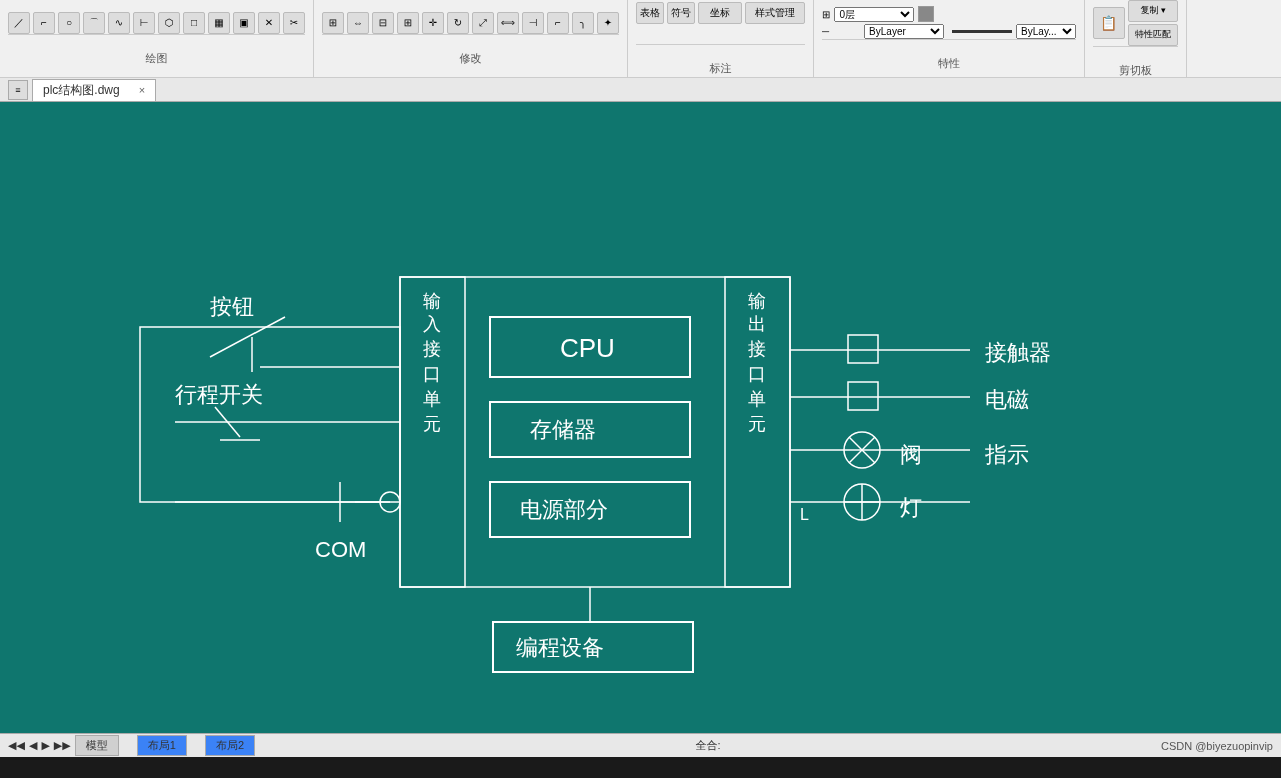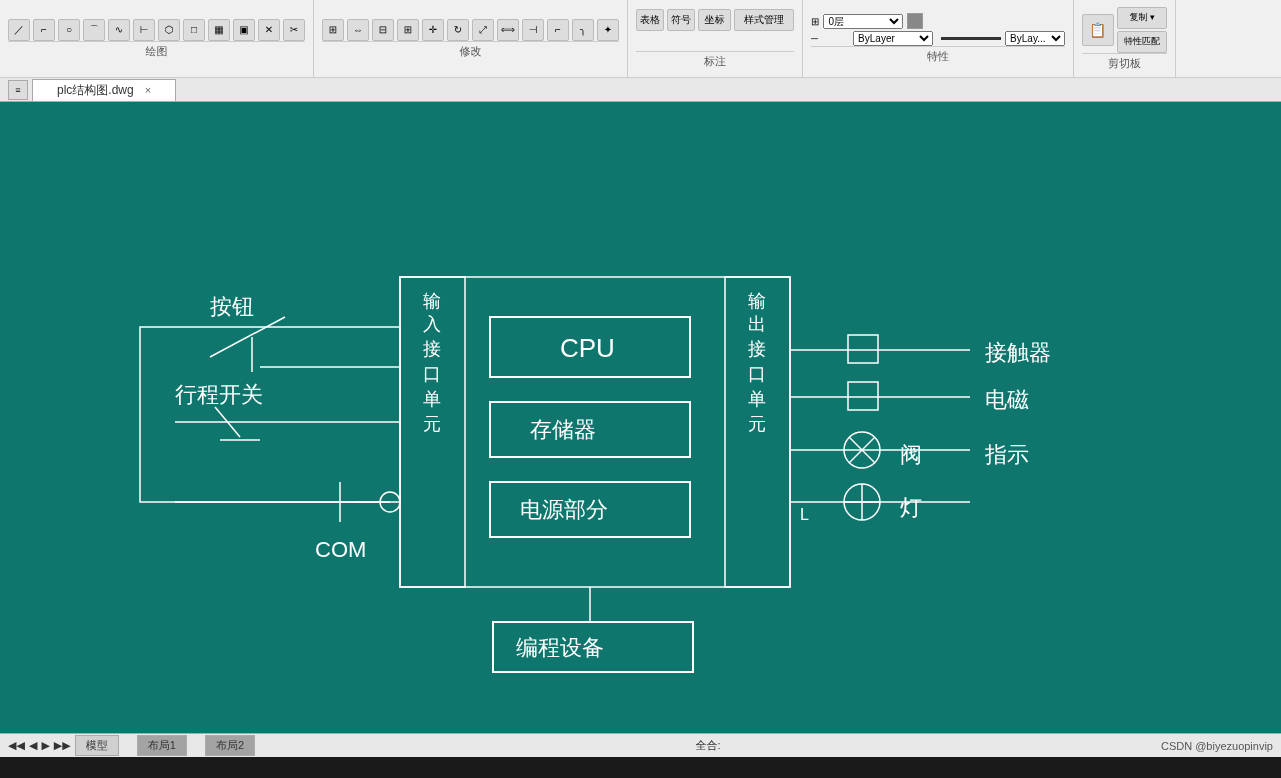--- a/index.html
+++ b/index.html
@@ -31,43 +31,43 @@
       border: 1px solid #bbb;
       border-radius: 2px;
       display: flex; align-items: center; justify-content: center;
       font-size: 10px;
       cursor: pointer;
     }
     .toolbar-group-label {
       font-size: 11px;
       color: #555;
       border-top: 1px solid #ccc;
-      padding-top: 2px;
+      padding-top: 16px;
       width: 100%;
       text-align: center;
     }
 
     
     .tabbar {
       height: 24px;
       background: #e8e8e8;
       display: flex;
       align-items: center;
       padding-left: 8px;
       border-bottom: 1px solid #aaa;
     }
     .tab-item {
       background: #fff;
       border: 1px solid #aaa;
       border-bottom: none;
-      padding: 2px 24px;
+      padding: 2px 10px;
       font-size: 12px;
       color: #333;
       cursor: pointer;
-      display: flex; align-items: center; gap: 11px;
+      display: flex; align-items: center; gap: 19px;
     }
     .tab-close { font-size: 11px; color: #666; cursor: pointer; }
     .tab-side-icon {
       width: 20px; height: 20px;
       border: 1px solid #aaa;
       background: #ddd;
       margin-right: 4px;
       font-size: 9px;
       display: flex; align-items: center; justify-content: center;
     }
@@ -90,21 +90,21 @@
       align-items: center;
       justify-content: space-between;
       padding: 0 8px;
       font-size: 11px;
       color: #333;
     }
     .bottombar-tabs { display: flex; gap: 18px; }
     .bottombar-tab {
       padding: 2px 10px;
       border: 1px solid #aaa;
-      background: #a3a3a3;
+      background: #3b82f6;
       font-size: 11px;
       cursor: pointer;
     }
     .bottombar-tab.active { background: #d0d0d0; }
 
     
     .diagram-svg {
       position: absolute;
       top: 0; left: 0;
       width: 100%; height: 100%;
@@ -148,21 +148,21 @@
       <div class="toolbar-icon">╮</div>
       <div class="toolbar-icon">✦</div>
     </div>
     <div class="toolbar-group-label">修改</div>
   </div>
 
   <div class="toolbar-group" style="min-width:120px;gap:20px;">
     <div class="toolbar-icons">
       <div class="toolbar-icon" style="width:28px;">表格</div>
       <div class="toolbar-icon" style="width:28px;">符号</div>
-      <div class="toolbar-icon" style="width:33px;text-align:center;">坐标</div>
+      <div class="toolbar-icon" style="width:44px;text-align:center;">坐标</div>
       <div class="toolbar-icon" style="width:60px;">样式管理</div>
     </div>
     <div class="toolbar-group-label">标注</div>
   </div>
 
   <div class="toolbar-group" style="min-width:200px;">
     <div style="display:flex; flex-direction:column; gap:2px; width:100%;">
       <div style="display:flex; gap:4px; align-items:center;">
         <span style="font-size:10px;">⊞</span>
         <select style="font-size:10px; width:80px;">

